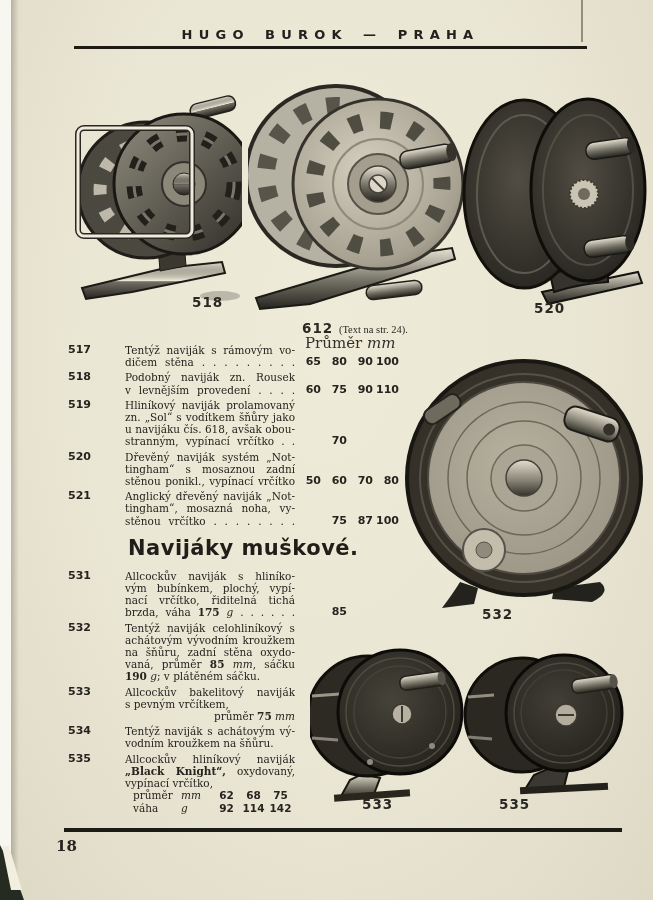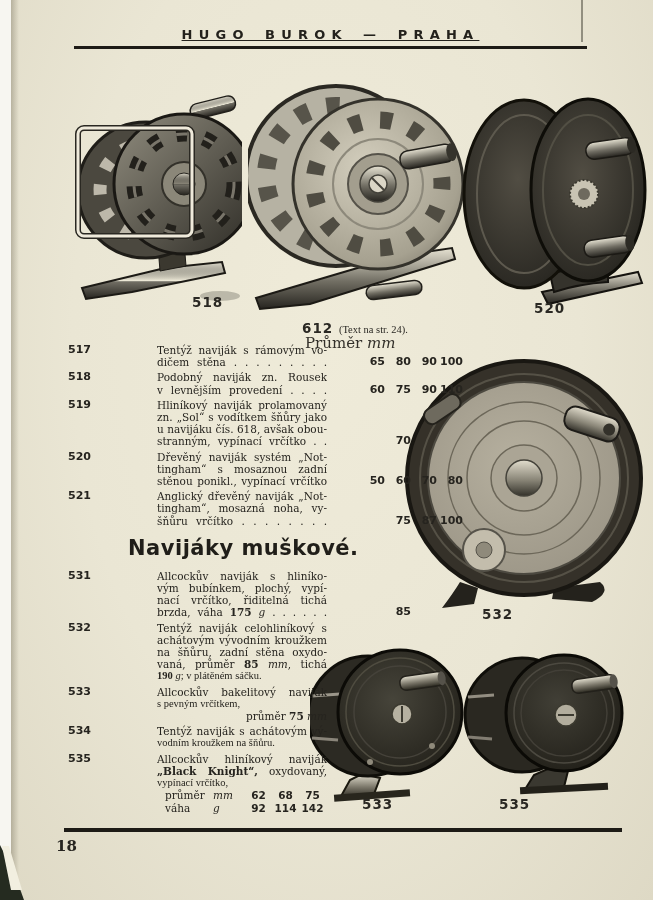--- a/index.html
+++ b/index.html
@@ -14,43 +14,43 @@
     background:linear-gradient(90deg, rgba(110,104,84,.38), rgba(110,104,84,0));}
   .edge-corner{position:absolute;left:0;top:833px;width:24px;height:67px;background:#252b20;
     clip-path:polygon(0 18%, 60% 60%, 100% 100%, 0 100%);}
   .edge-corner-light{position:absolute;left:2px;top:846px;width:20px;height:44px;background:#f2efe0;
     clip-path:polygon(0 0, 35% 0, 100% 100%, 45% 100%);}
   .edge-topline{position:absolute;left:581px;top:0;width:2px;height:42px;background:rgba(62,59,48,.5);}
 
   
   .masthead{position:absolute;left:74px;top:27px;width:513px;text-align:center;
     font-family:"DejaVu Sans", sans-serif;font-size:13px;font-weight:700;
-    letter-spacing:.48em;word-spacing:.35em;color:#23211c;text-decoration:underline;}
+    letter-spacing:.48em;word-spacing:.35em;color:#23211c;}
   .rule-top{position:absolute;left:74px;top:46px;width:513px;height:3px;background:#1d1b16;}
   .rule-bottom{position:absolute;left:64px;top:828px;width:558px;height:4px;background:#1d1b16;}
   .page-number{position:absolute;left:56px;top:837px;font-size:15px;font-weight:700;}
 
   
   .fig{position:absolute;}
   .fig svg{display:block;}
   .fig-caption{position:absolute;font-family:"DejaVu Sans", sans-serif;font-weight:700;
     font-size:13.5px;color:#2a2823;letter-spacing:1px;}
   .fig-note{font-family:Liberation Serif, serif;font-weight:400;font-size:10.5px;letter-spacing:0;}
   .prumer-header{position:absolute;left:305px;top:334px;font-size:15px;color:#33302a;}
   .prumer-header .i{font-style:italic;}
 
   
   .catalog{position:absolute;left:55px;top:344px;width:352px;}
-  .row{display:flex;margin-bottom:3px;gap:32px;}
+  .row{display:flex;margin-bottom:3px;}
   .num{width:45px;padding-left:13px;box-sizing:border-box;flex:none;
     font-family:"DejaVu Sans", sans-serif;font-weight:700;font-size:11px;line-height:12.2px;}
   .txt{width:195px;padding-left:25px;box-sizing:border-box;flex:none;}
   .line{font-size:10.5px;line-height:12.2px;white-space:nowrap;overflow:hidden;
     text-align:justify;text-align-last:justify;}
-  .line.left{text-align-last:left;font-family:Liberation Serif, serif;}
+  .line.left{text-align-last:left;}
   .line.right{text-align-last:right;}
   .b{font-weight:700;}
   .i{font-style:italic;}
   .prices{width:104px;flex:none;display:flex;align-self:flex-end;
     font-family:"DejaVu Sans", sans-serif;font-weight:700;font-size:11px;line-height:12.2px;}
   .pcell{width:26px;text-align:right;flex:none;}
   .section-heading{margin:9px 0 9px 73px;font-family:"DejaVu Sans", sans-serif;
     font-weight:700;font-size:21px;line-height:25px;letter-spacing:.5px;color:#201e19;}
   .spec{display:flex;font-size:10.5px;line-height:12.2px;margin-left:8px;}
   .spec .slabel{width:48px;flex:none;}
@@ -338,21 +338,21 @@
           <span class="pcell">60</span>
           <span class="pcell">70</span>
           <span class="pcell">80</span>
         </div>
       </div>
       <div class="row">
         <div class="num">521</div>
         <div class="txt">
           <div class="line">Anglický dřevěný naviják „Not-</div>
           <div class="line">tingham“, mosazná noha, vy-</div>
-          <div class="line">šňůru vrčítko . . . . . . . .</div>
+          <div class="line">stěnou vrčítko . . . . . . . .</div>
         </div>
         <div class="prices">
           <span class="pcell"></span>
           <span class="pcell">75</span>
           <span class="pcell">87</span>
           <span class="pcell">100</span>
         </div>
       </div>
       <div class="section-heading">Navijáky muškové.</div>
       <div class="row">
@@ -369,21 +369,21 @@
           <span class="pcell"></span>
           <span class="pcell"></span>
         </div>
       </div>
       <div class="row">
         <div class="num">532</div>
         <div class="txt">
           <div class="line">Tentýž naviják celohliníkový s</div>
           <div class="line">achátovým vývodním kroužkem</div>
           <div class="line">na šňůru, zadní stěna oxydo-</div>
-          <div class="line"><span>vaná, průměr </span><span class="b">85</span><span class="i"> mm</span><span>, tichá</span></div>
+          <div class="line"><span>vaná, průměr </span><span class="b">85</span><span class="i"> mm</span><span>, sáčku</span></div>
           <div class="line left"><span class="b">190</span><span class="i"> g</span><span>; v plátěném sáčku.</span></div>
         </div>
       </div>
       <div class="row">
         <div class="num">533</div>
         <div class="txt">
           <div class="line">Allcockův bakelitový naviják</div>
           <div class="line left">s pevným vrčítkem,</div>
           <div class="line right"><span>průměr </span><span class="b">75</span><span class="i"> mm</span></div>
         </div>

